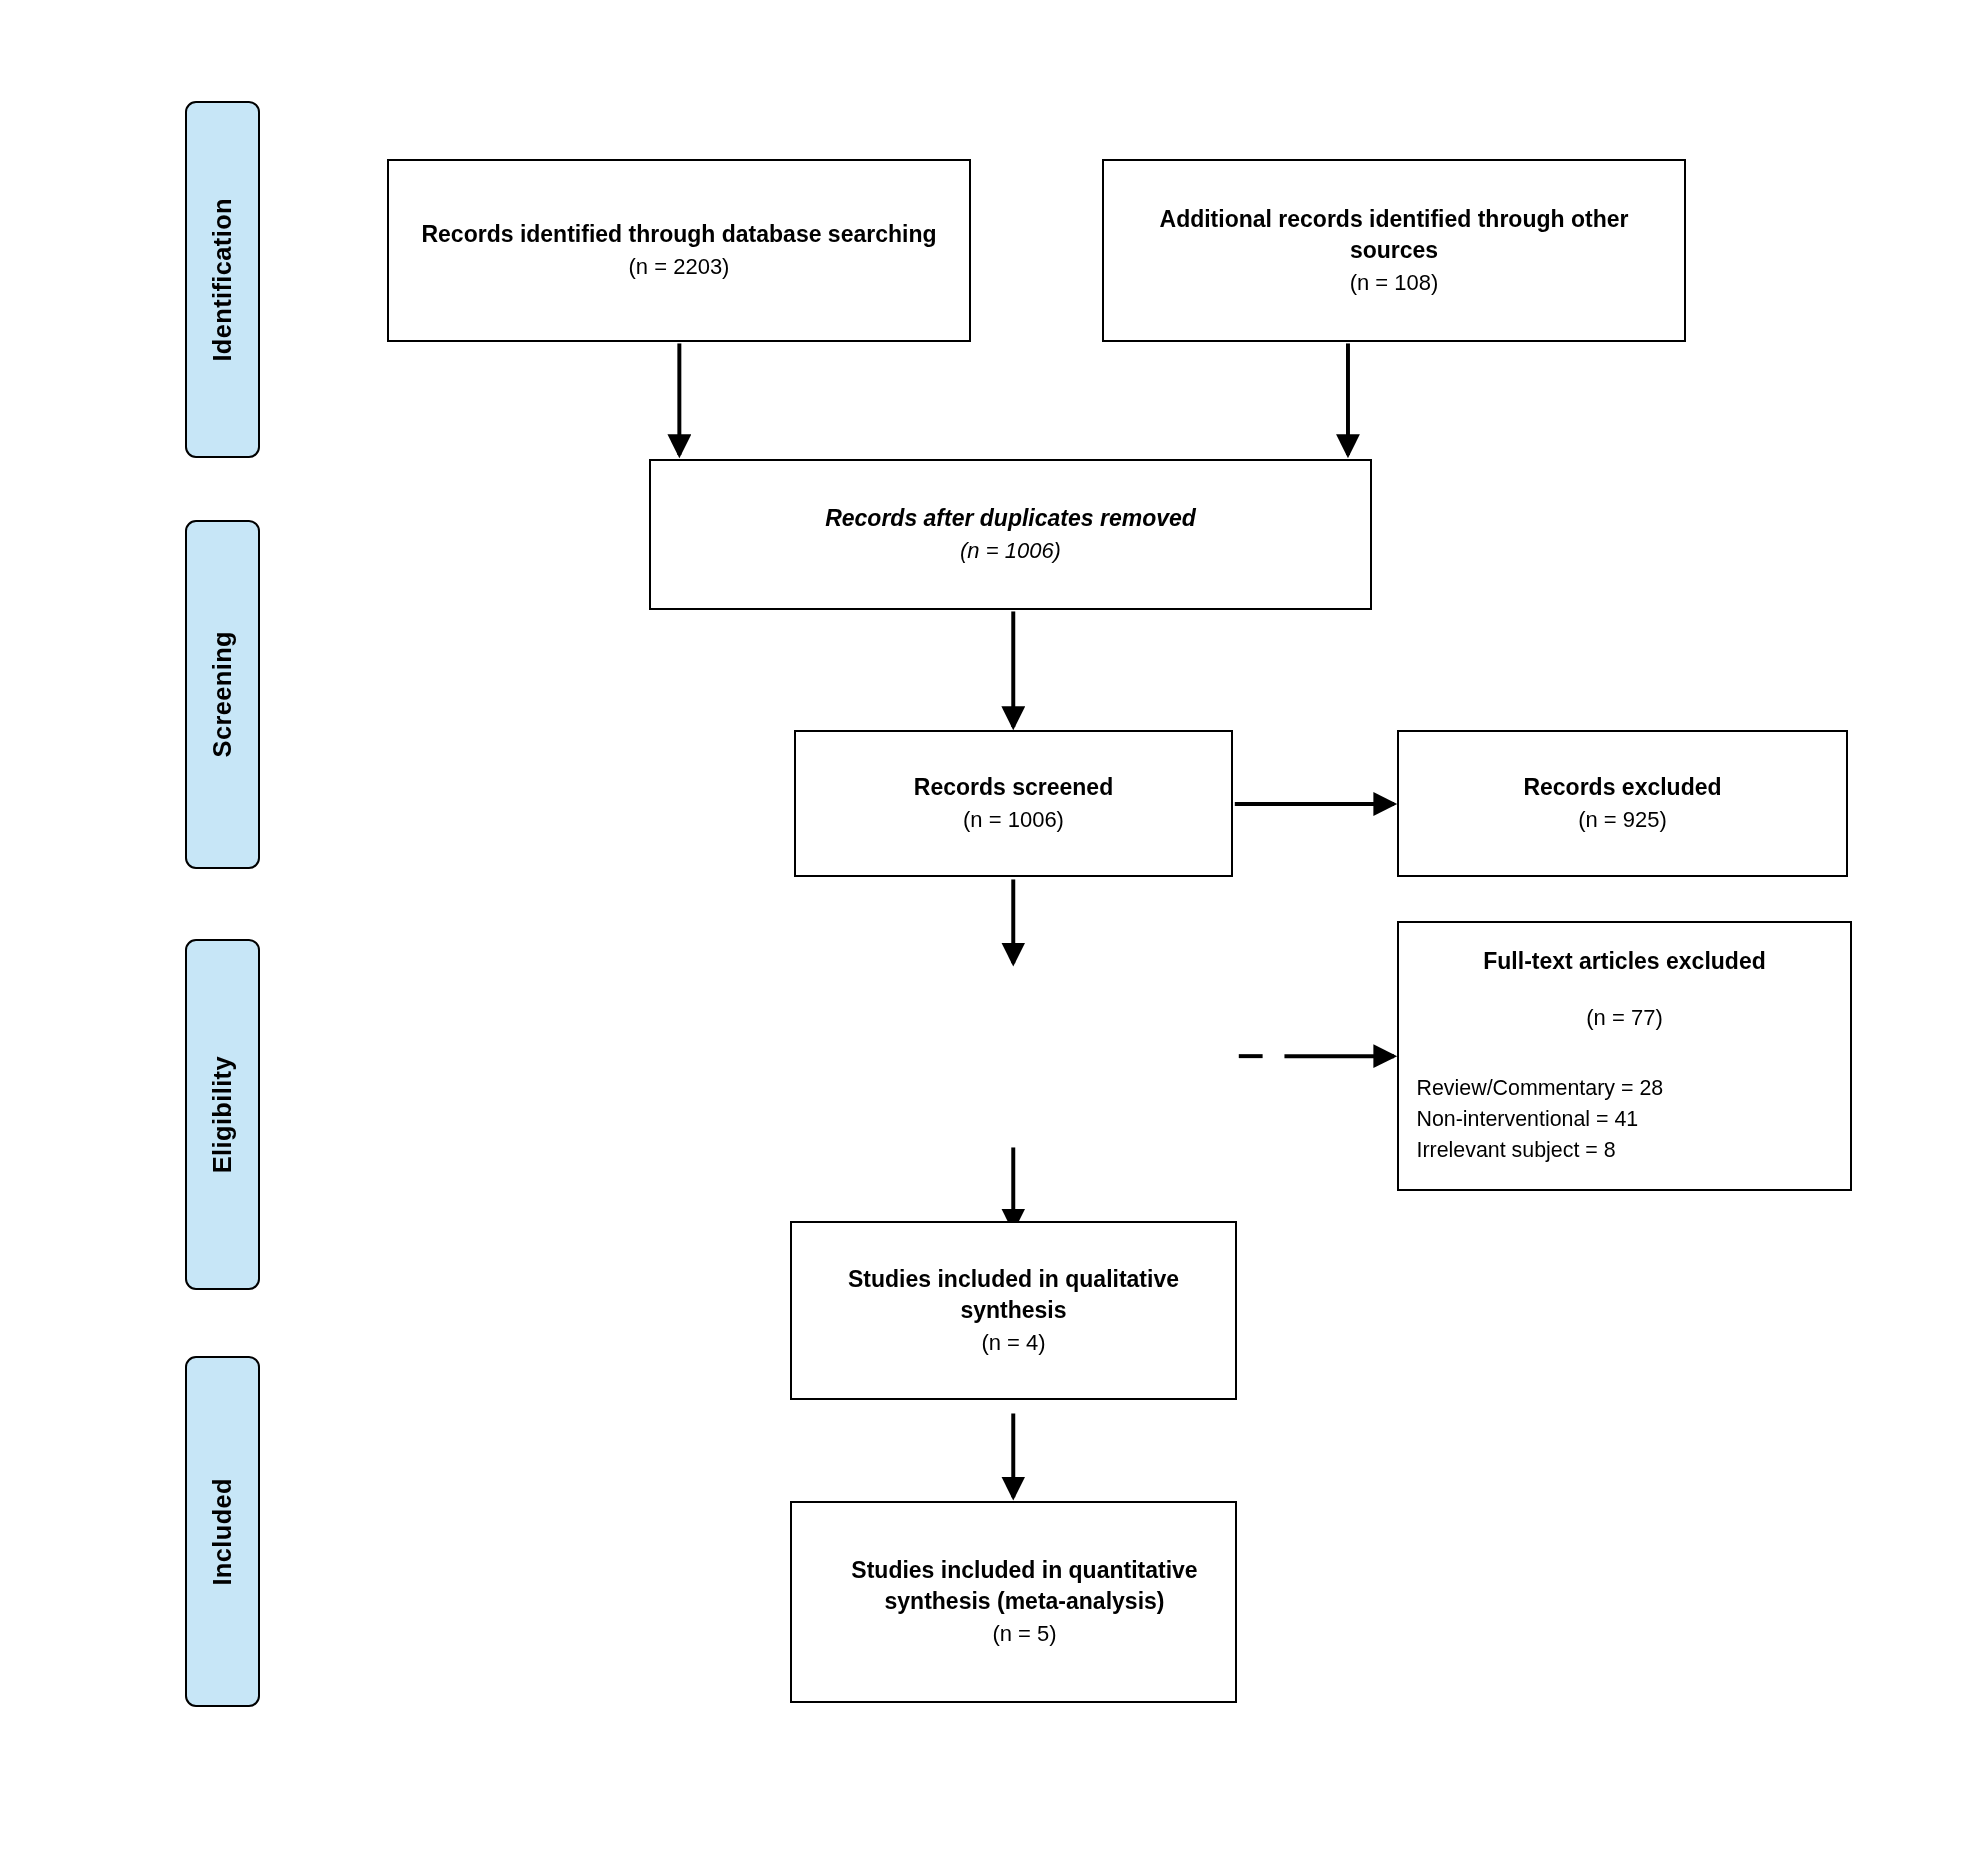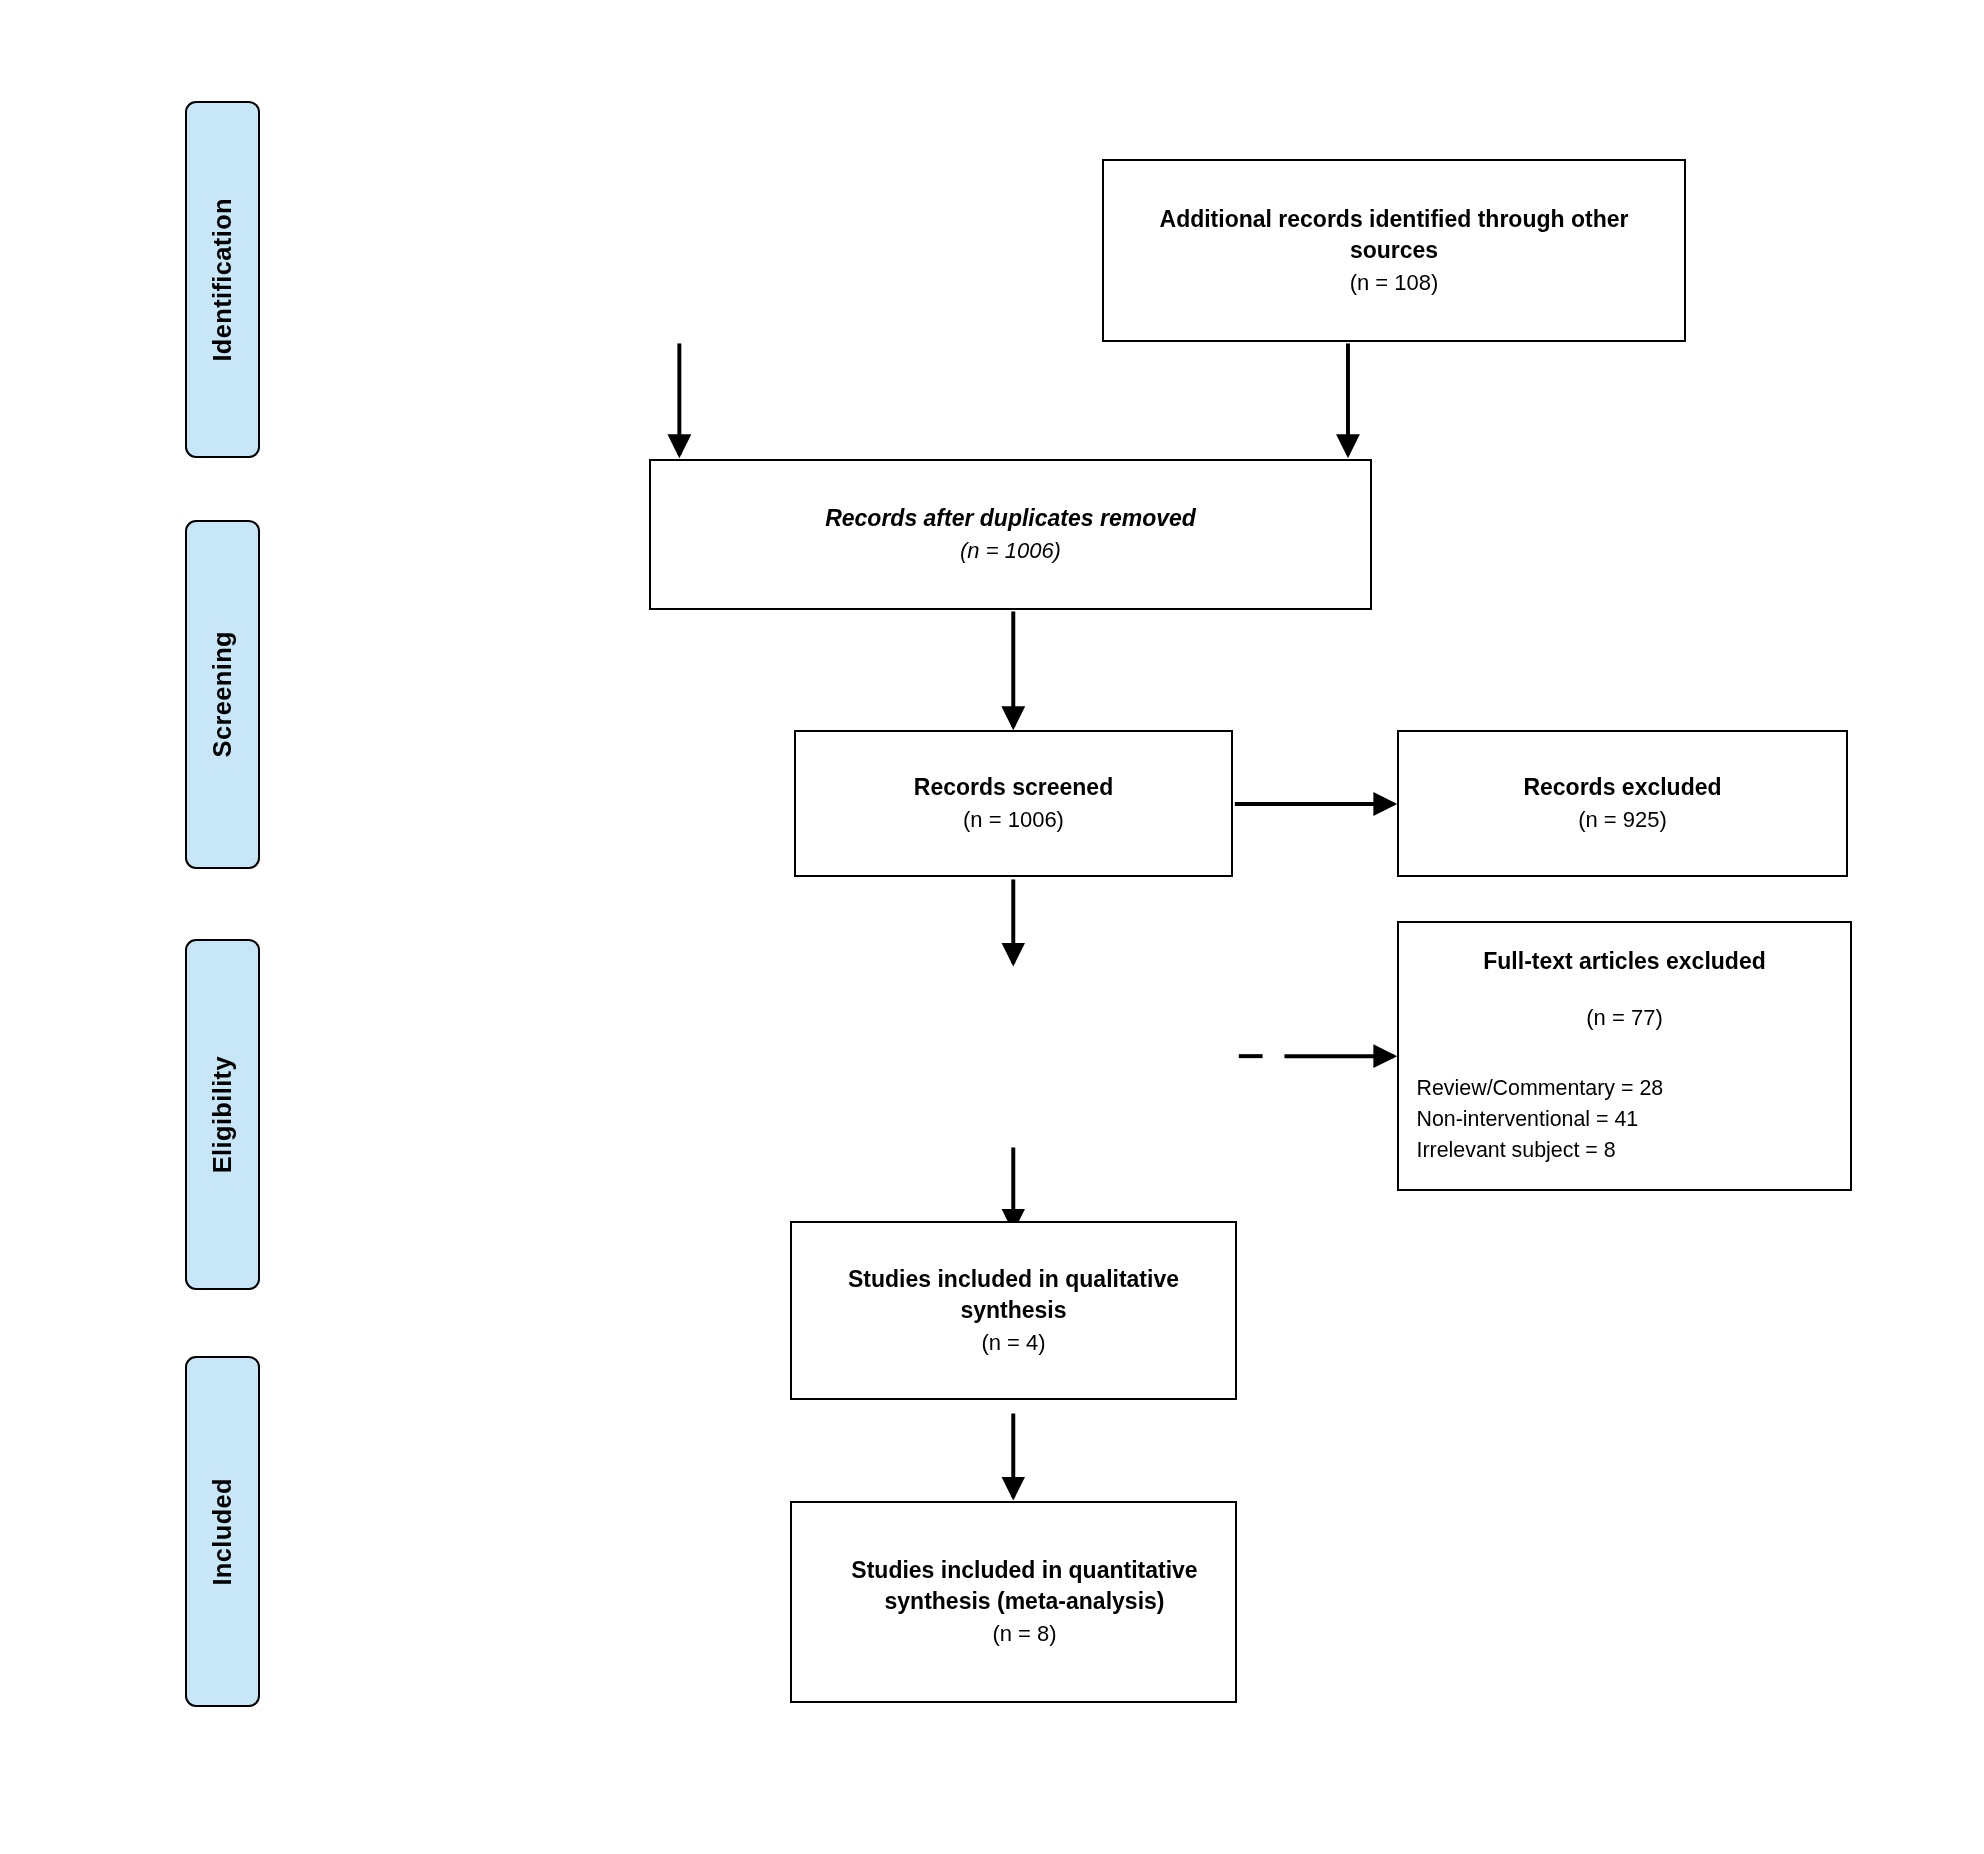--- a/index.html
+++ b/index.html
@@ -118,20 +118,24 @@
   <div class="stage" id="stage-screening">
     <span class="stage-text">Screening</span>
   </div>
   <div class="stage" id="stage-eligibility">
     <span class="stage-text">Eligibility</span>
   </div>
   <div class="stage" id="stage-included">
     <span class="stage-text">Included</span>
   </div>
 
+  <div class="box" id="box-db-search">
+    <div class="box-title">Records identified through database searching</div>
+    <div class="box-count">(n = 2203)</div>
+  </div>
 
   <div class="box" id="box-other-sources">
     <div class="box-title">Additional records identified through other sources</div>
     <div class="box-count">(n = 108)</div>
   </div>
 
   <div class="box" id="box-duplicates">
     <div class="box-title">Records after duplicates removed</div>
     <div class="box-count">(n = 1006)</div>
   </div>
@@ -157,21 +161,21 @@
     </div>
   </div>
 
   <div class="box" id="box-qualitative">
     <div class="box-title">Studies included in qualitative synthesis</div>
     <div class="box-count">(n = 4)</div>
   </div>
 
   <div class="box" id="box-quantitative">
     <div class="box-title">Studies included in quantitative synthesis (meta-analysis)</div>
-    <div class="box-count">(n = 8)</div>
+    <div class="box-count">(n = 5)</div>
   </div>
 
   <svg id="arrows" xmlns="http://www.w3.org/2000/svg" width="1990" height="1855" viewBox="0 0 5012 4672">
     <defs>
       <marker id="arrowhead" markerUnits="userSpaceOnUse" markerWidth="70" markerHeight="70" refX="52" refY="30" orient="auto">
         <path d="M0,0 L60,30 L0,60 Z" fill="#000"></path>
       </marker>
     </defs>
 
     <g>

